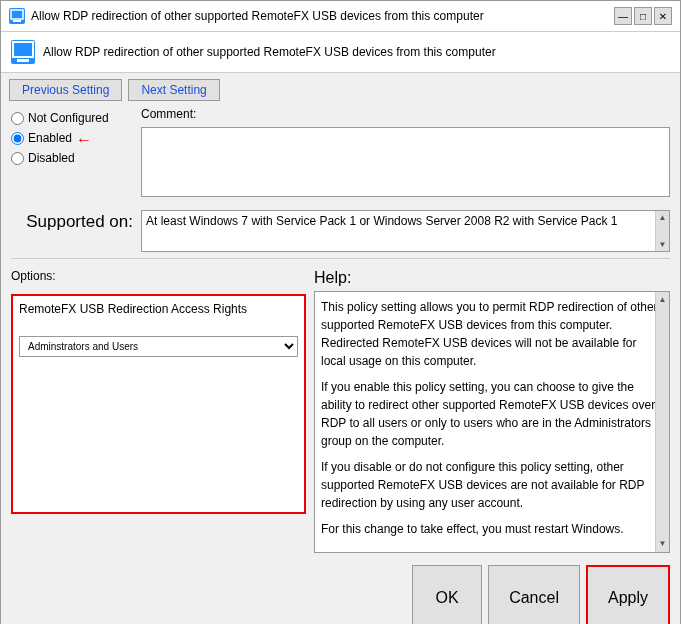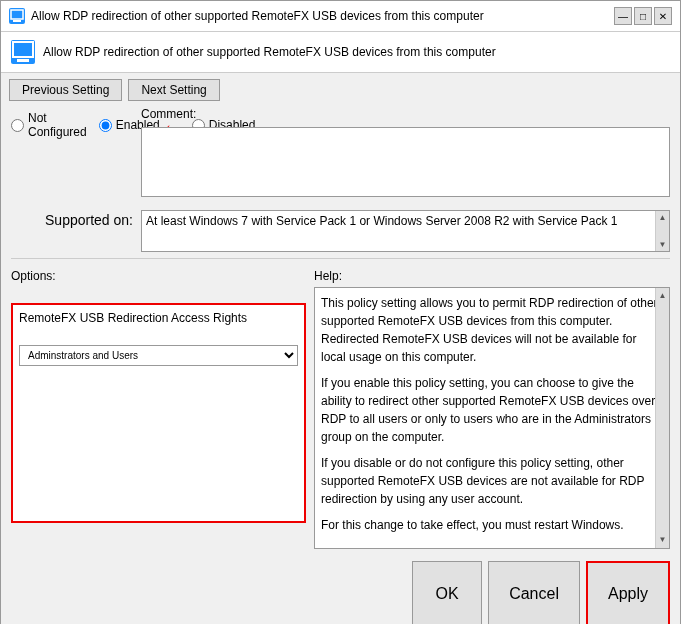--- a/index.html
+++ b/index.html
@@ -79,29 +79,29 @@
       padding: 6px 8px;
       display: flex;
       gap: 6px;
     }
     .toolbar-btn {
       padding: 3px 12px;
       border: 1px solid #999;
       background: #e1e1e1;
       cursor: pointer;
       font-size: 12px;
-      color: #000000;
+      color: #1d4ed8;
     }
     .content-area {
       padding: 0 10px;
     }
     .radio-section {
       display: flex;
-      flex-direction: row;
-      gap: 12px;
+      flex-direction: column;
+      gap: 4px;
       padding: 4px 0;
       float: left;
       width: 130px;
     }
     .radio-label {
       display: flex;
       align-items: center;
       gap: 4px;
       font-size: 12px;
     }
@@ -127,21 +127,21 @@
       padding: 2px;
     }
     .clearfix::after { content: ''; display: table; clear: both; }
     .supported-row {
       display: flex;
       align-items: flex-start;
       margin: 4px 0;
       clear: both;
     }
     .supported-label {
-      font-size: 14px;
+      font-size: 17px;
       width: 130px;
       text-align: right;
       padding-right: 8px;
       padding-top: 2px;
       flex-shrink: 0;
     }
     .supported-box {
       flex: 1;
       border: 1px solid #999;
       background: #fff;
@@ -177,21 +177,21 @@
       display: flex;
       gap: 8px;
       padding: 4px 0;
     }
     .options-panel {
       width: 295px;
       flex-shrink: 0;
     }
     .options-title {
       font-size: 12px;
-      margin-bottom: 20px;
+      margin-bottom: 11px;
     }
     .options-box {
       border: 2px solid #e00;
       background: #fff;
       padding: 6px;
       min-height: 220px;
     }
     .options-field-label {
       font-size: 12px;
       margin-bottom: 20px;
@@ -201,21 +201,21 @@
       padding: 3px 4px;
       border: 1px solid #999;
       background: #fff;
       font-size: 10px;
       cursor: pointer;
     }
     .help-panel {
       flex: 1;
     }
     .help-title {
-      font-size: 12px;
+      font-size: 16px;
       margin-bottom: 4px;
     }
     .help-box {
       border: 1px solid #999;
       background: #fff;
       padding: 6px;
       min-height: 220px;
       font-size: 12px;
       line-height: 1.5;
       overflow: hidden;

